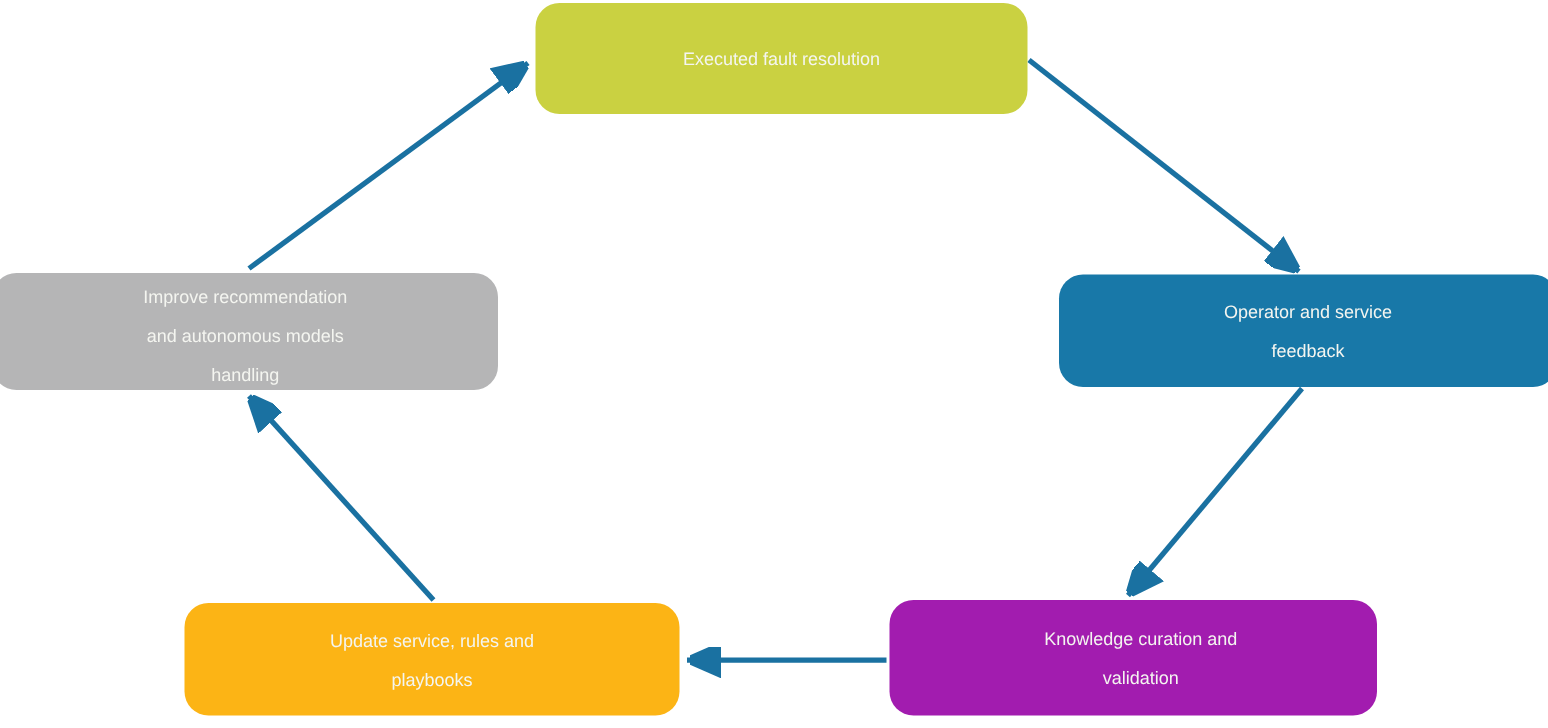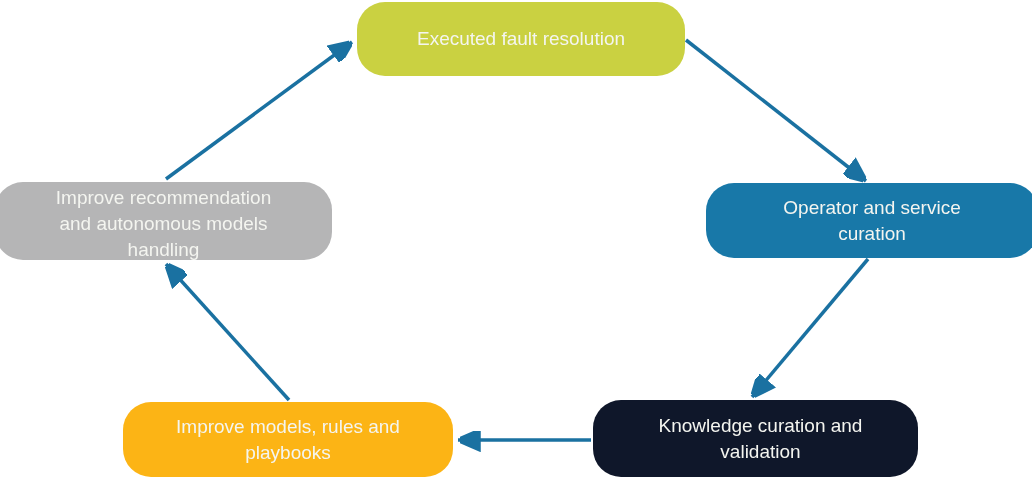--- a/index.html
+++ b/index.html
@@ -18,26 +18,26 @@
   .arrows {
     position: absolute;
     left: 0;
     top: 0;
     width: 1032px;
     height: 485px;
     pointer-events: none;
   }
   .node {
     position: absolute;
-    border-radius: 28px;
+    border-radius: 16px;
     display: flex;
     align-items: center;
     justify-content: center;
     text-align: center;
-    font-size: 19px;
+    font-size: 12px;
     line-height: 26px;
     white-space: pre-line;
     overflow: hidden;
     box-sizing: border-box;
     padding: 2px 10px;
   }
   
   .n-executed  { left: 357px; top: 2px;   width: 328px; height: 74px; }
   .n-operator  { left: 706px; top: 183px; width: 332px; height: 75px; } 
   .n-knowledge { left: 593px; top: 400px; width: 325px; height: 77px; }
@@ -62,30 +62,30 @@
     <line x1="591" y1="440" x2="458" y2="440" stroke="#1a71a1" stroke-width="3.5" marker-end="url(#ah)"></line>
     <line x1="289" y1="400" x2="166" y2="264" stroke="#1a71a1" stroke-width="3.5" marker-end="url(#ah)"></line>
   </svg>
 
   <div class="node n-executed" style="background: rgb(202, 209, 65); color: rgb(244, 245, 240);">
     <span>Executed fault resolution</span>
   </div>
 
   <div class="node n-operator" style="background: rgb(24, 120, 168); color: rgb(244, 245, 240);">
     <span>Operator and service
-curation</span>
+feedback</span>
   </div>
 
-  <div class="node n-knowledge" style="background: #0f172a; color: rgb(244, 245, 240); padding-left: 20px;">
+  <div class="node n-knowledge" style="background: #a21caf; color: rgb(244, 245, 240); padding-left: 20px;">
     <span>Knowledge curation and
 validation</span>
   </div>
 
   <div class="node n-update" style="background: rgb(252, 180, 21); color: rgb(244, 245, 240);">
-    <span>Improve models, rules and
+    <span>Update service, rules and
 playbooks</span>
   </div>
 
   <div class="node n-improve" style="background: rgb(181, 181, 182); color: rgb(244, 245, 240);">
     <span>Improve recommendation
 and autonomous models
 handling</span>
   </div>
 
 </div>

